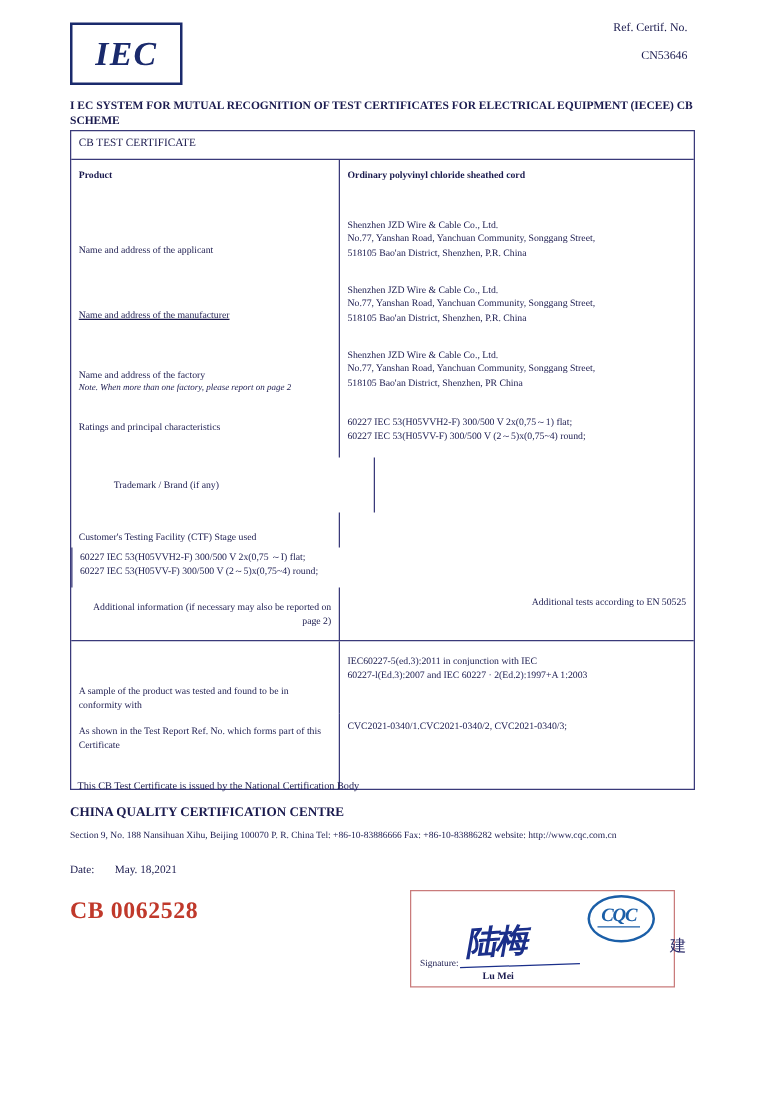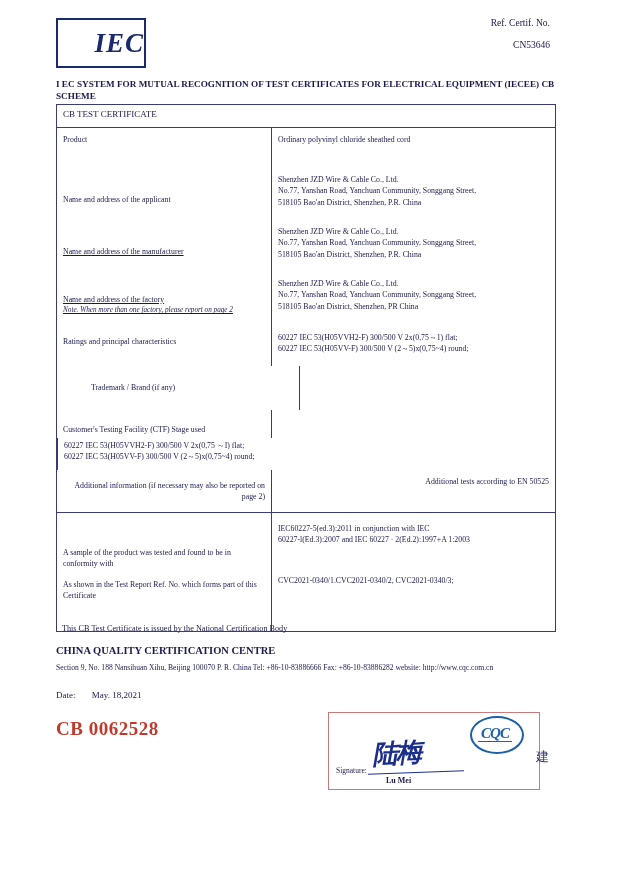--- a/index.html
+++ b/index.html
@@ -31,21 +31,21 @@
   .iec-logo {
     position: absolute;
     left: 56px;
     top: 18px;
     width: 86px;
     height: 46px;
     border: 2px solid #1a2a6c;
     background: #ffffff;
     display: flex;
     align-items: center;
-    justify-content: flex-end;
+    justify-content: center;
   }
   .iec-logo .iec-text {
     font-family: "Liberation Serif", serif;
     font-weight: bold;
     font-style: italic;
     font-size: 27px;
     letter-spacing: 1px;
     color: #1a2a6c;
     line-height: 1;
   }
@@ -268,41 +268,41 @@
     </div>
   </div>
 
   <div class="scheme-title">I EC SYSTEM FOR MUTUAL RECOGNITION OF TEST CERTIFICATES FOR ELECTRICAL EQUIPMENT (IECEE) CB SCHEME</div>
 
   <div class="main-table">
     <div class="cert-header">CB TEST CERTIFICATE</div>
 
     <div class="rows">
 
-      <div class="row" style="height:36px;">
+      <div class="row" style="height:36px;font-weight:bold;">
         <div class="cell-left">Product</div>
         <div class="cell-right" style="white-space:pre-line;">Ordinary polyvinyl chloride sheathed cord</div>
       </div>
 
       <div class="row" style="height:52px;">
         <div class="cell-left" style="padding-top:30px;">Name and address of the applicant</div>
         <div class="cell-right" style="white-space:pre-line;padding-top:10px;">Shenzhen JZD Wire &amp; Cable Co., Ltd.
 No.77, Yanshan Road, Yanchuan Community, Songgang Street,
 518105 Bao'an District, Shenzhen, P.R. China</div>
       </div>
 
       <div class="row" style="height:52px;">
         <div class="cell-left" style="padding-top:30px;text-decoration:underline;">Name and address of the manufacturer</div>
         <div class="cell-right" style="white-space:pre-line;padding-top:10px;">Shenzhen JZD Wire &amp; Cable Co., Ltd.
 No.77, Yanshan Road, Yanchuan Community, Songgang Street,
 518105 Bao'an District, Shenzhen, P.R. China</div>
       </div>
 
       <div class="row" style="height:52px;">
-        <div class="cell-left" style="padding-top:26px;text-decoration:underline;">
+        <div class="cell-left" style="padding-top:26px;">
           <div>Name and address of the factory</div>
           <div class="note-italic">Note. When more than one factory, please report on page 2</div>
         </div>
         <div class="cell-right" style="white-space:pre-line;padding-top:10px;">Shenzhen JZD Wire &amp; Cable Co., Ltd.
 No.77, Yanshan Road, Yanchuan Community, Songgang Street,
 518105 Bao'an District, Shenzhen, PR China</div>
       </div>
 
       <div class="row" style="height:46px;">
         <div class="cell-left" style="padding-top:16px;">Ratings and principal characteristics</div>

